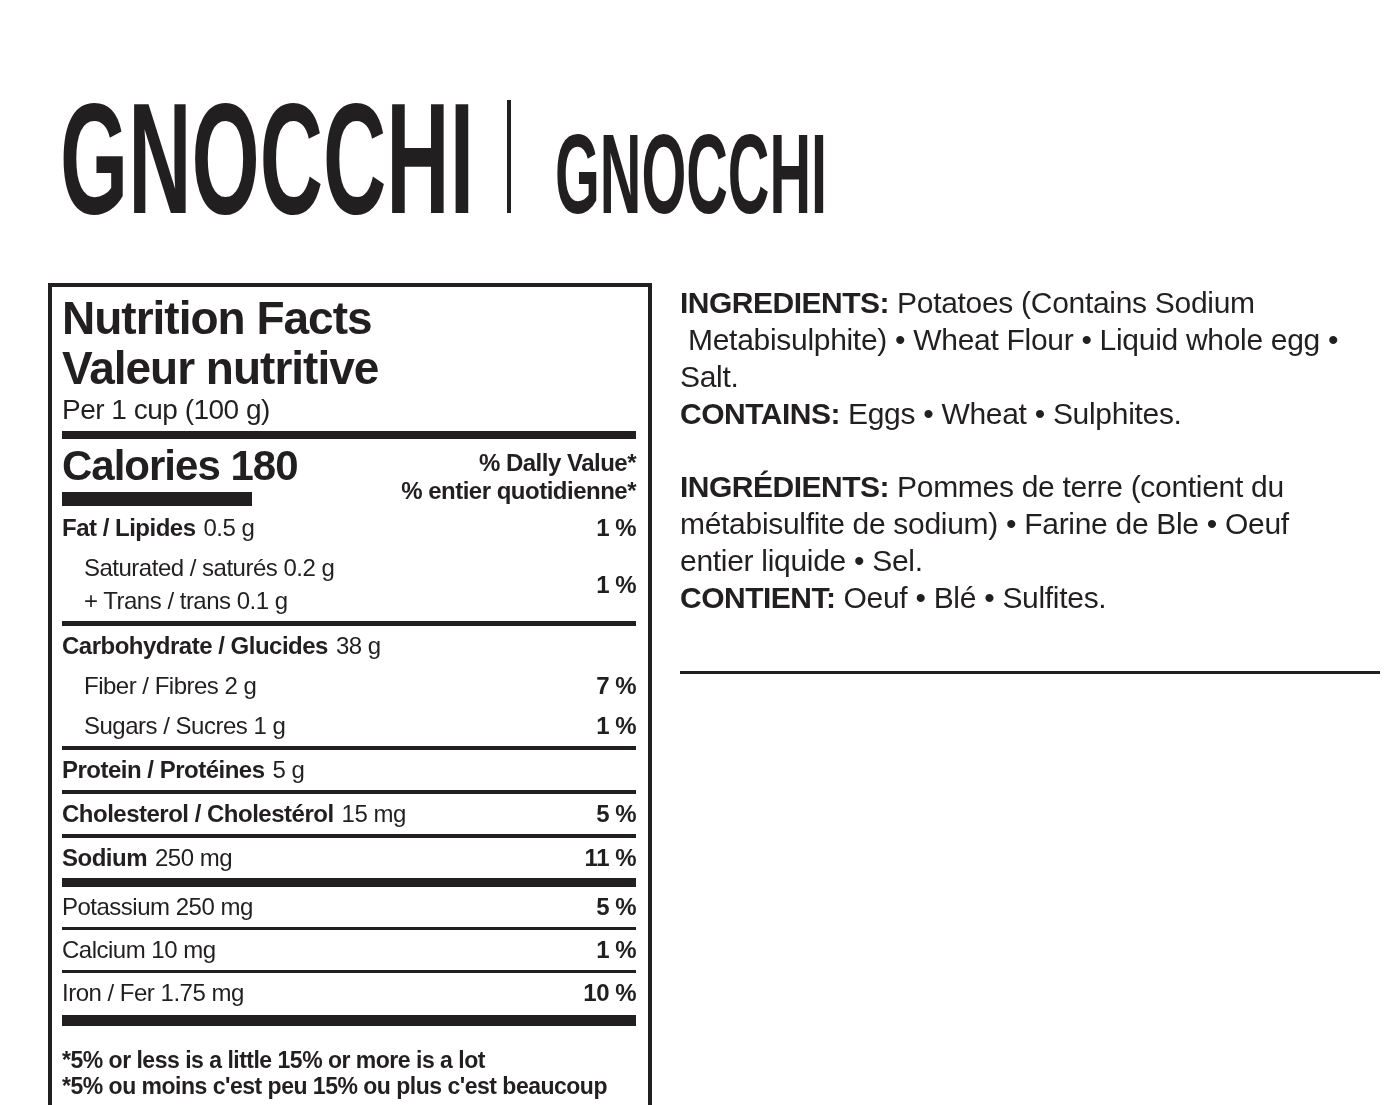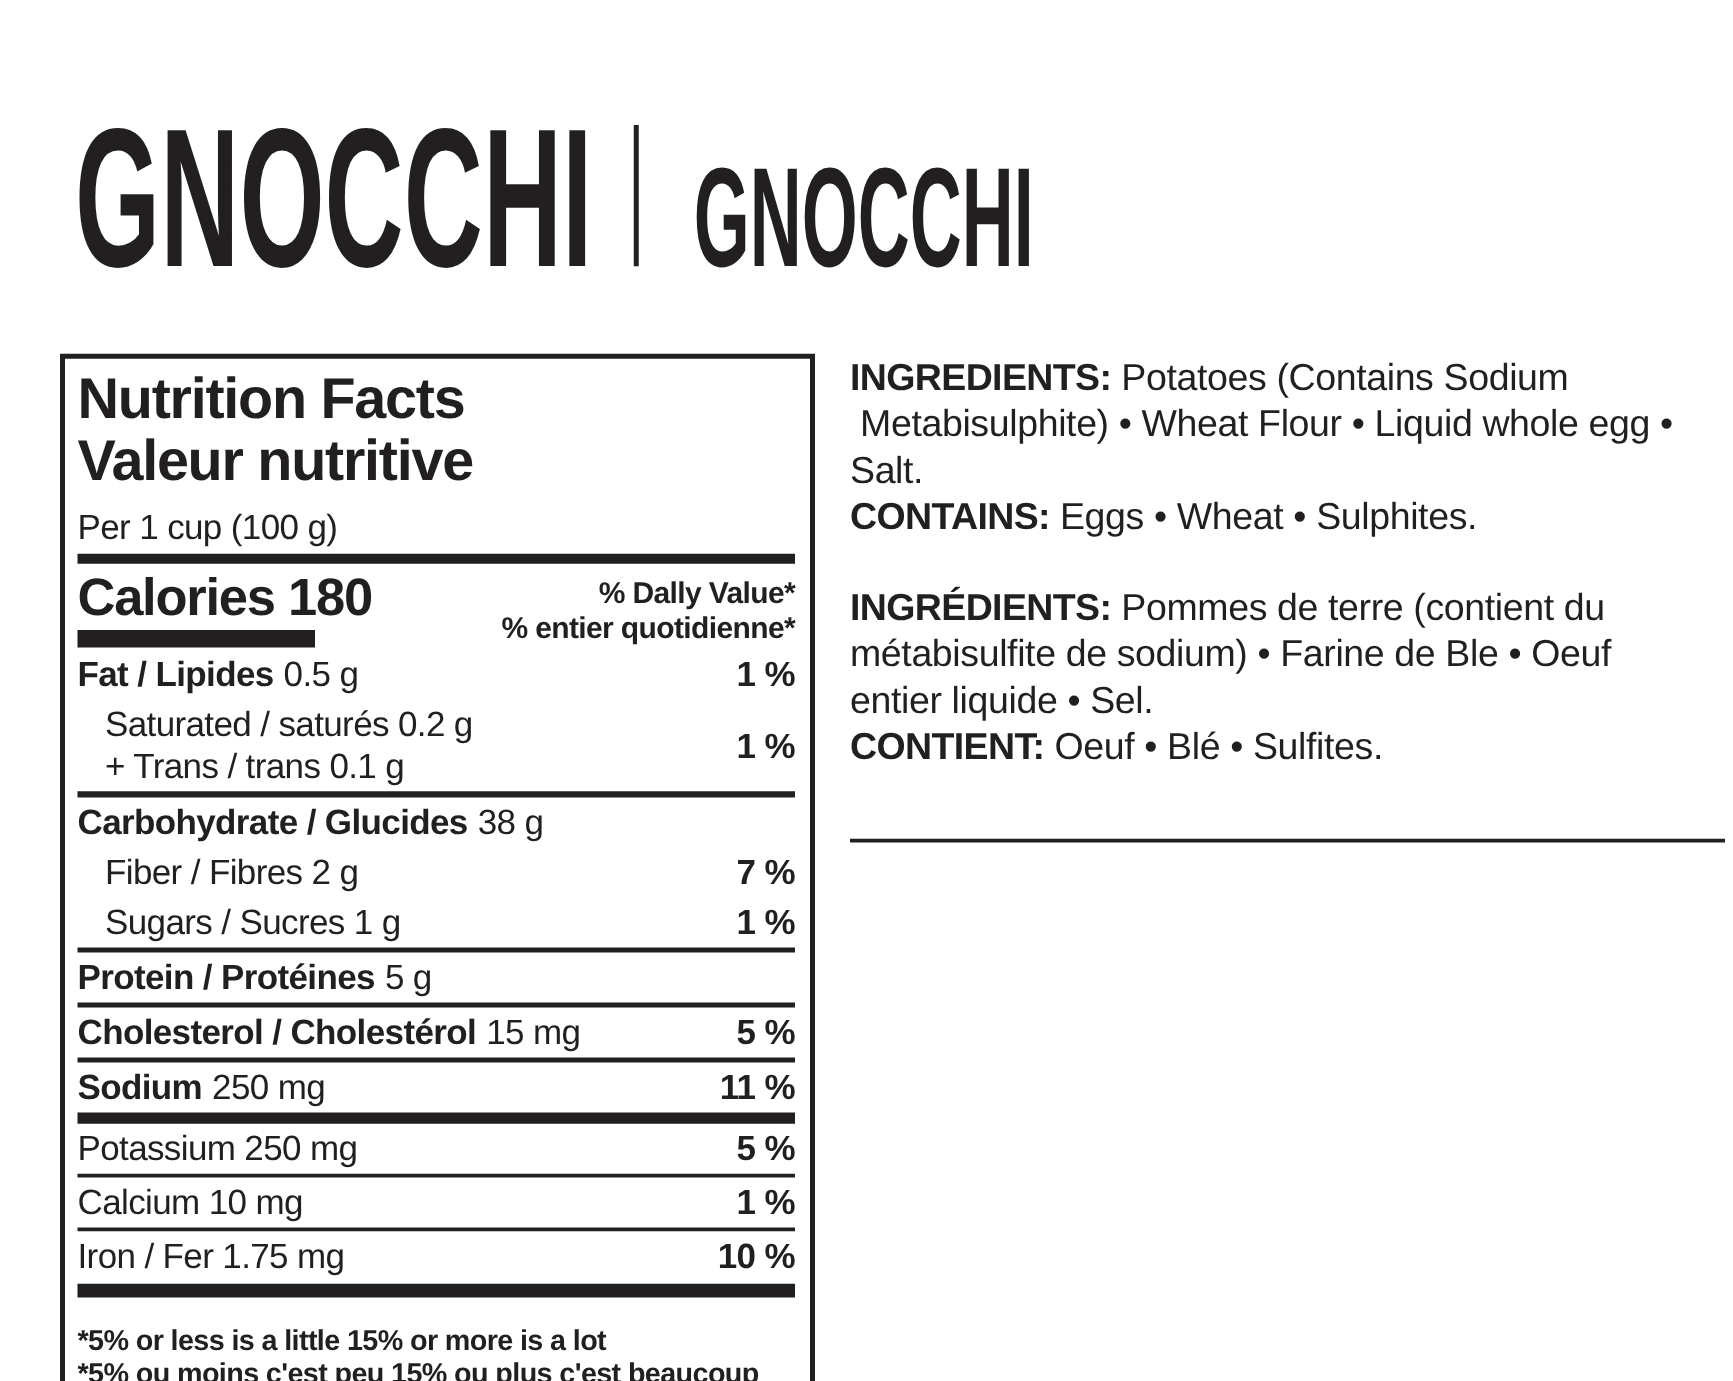--- a/index.html
+++ b/index.html
@@ -7,36 +7,36 @@
         font-family:"Liberation Sans",sans-serif;color:#221f20;border-radius:16px;}
 
   
   .title-svg{position:absolute;left:60px;top:86px;}
 
   
   .panel{position:absolute;left:48px;top:283px;width:604px;box-sizing:border-box;
          border:4px solid #221f20;background:#fff;padding:6px 12px 8px 10px;}
   .nf-title{font-size:46px;font-weight:bold;line-height:50px;letter-spacing:-1px;}
   .serving{font-size:28px;line-height:33px;letter-spacing:-0.5px;}
-  .serving.first{margin-top:12px;}
+  .serving.first{margin-top:0;}
   .rule{background:#221f20;}
   .rule.h8{height:8px;margin:5px 0 0 0;}
   .rule.h5{height:5px;}
   .rule.h4{height:4px;}
   .rule.h3{height:3px;}
   .rule.h9{height:9px;}
   .rule.h11{height:11px;margin-top:2px;}
 
   .cal-row{display:flex;justify-content:space-between;align-items:center;padding:8px 0 2px 0;}
   .cal-left{font-size:42px;font-weight:bold;letter-spacing:-1px;line-height:38px;}
   .cal-bar{width:190px;height:14px;background:#221f20;margin-top:7px;}
   .dv-head{text-align:right;font-size:24px;font-weight:bold;line-height:28px;letter-spacing:-0.5px;}
 
   .nrow{display:flex;justify-content:space-between;align-items:flex-start;
-        font-size:28px;line-height:30px;padding:5px 0;letter-spacing:-0.5px;}
+        font-size:24px;line-height:30px;padding:5px 0;letter-spacing:-0.5px;}
   .nrow.center{align-items:center;}
   .nm b{font-weight:bold;}
   .amt{margin-left:8px;font-weight:normal;}
   .sub{padding-left:22px;display:block;}
   .sub .l2{display:block;margin-top:3px;}
   .dv{font-weight:bold;white-space:nowrap;padding-left:10px;}
   .footnote{font-size:23px;font-weight:bold;line-height:26px;letter-spacing:-0.5px;}
   .footnote.first{margin-top:21px;}
 
   

